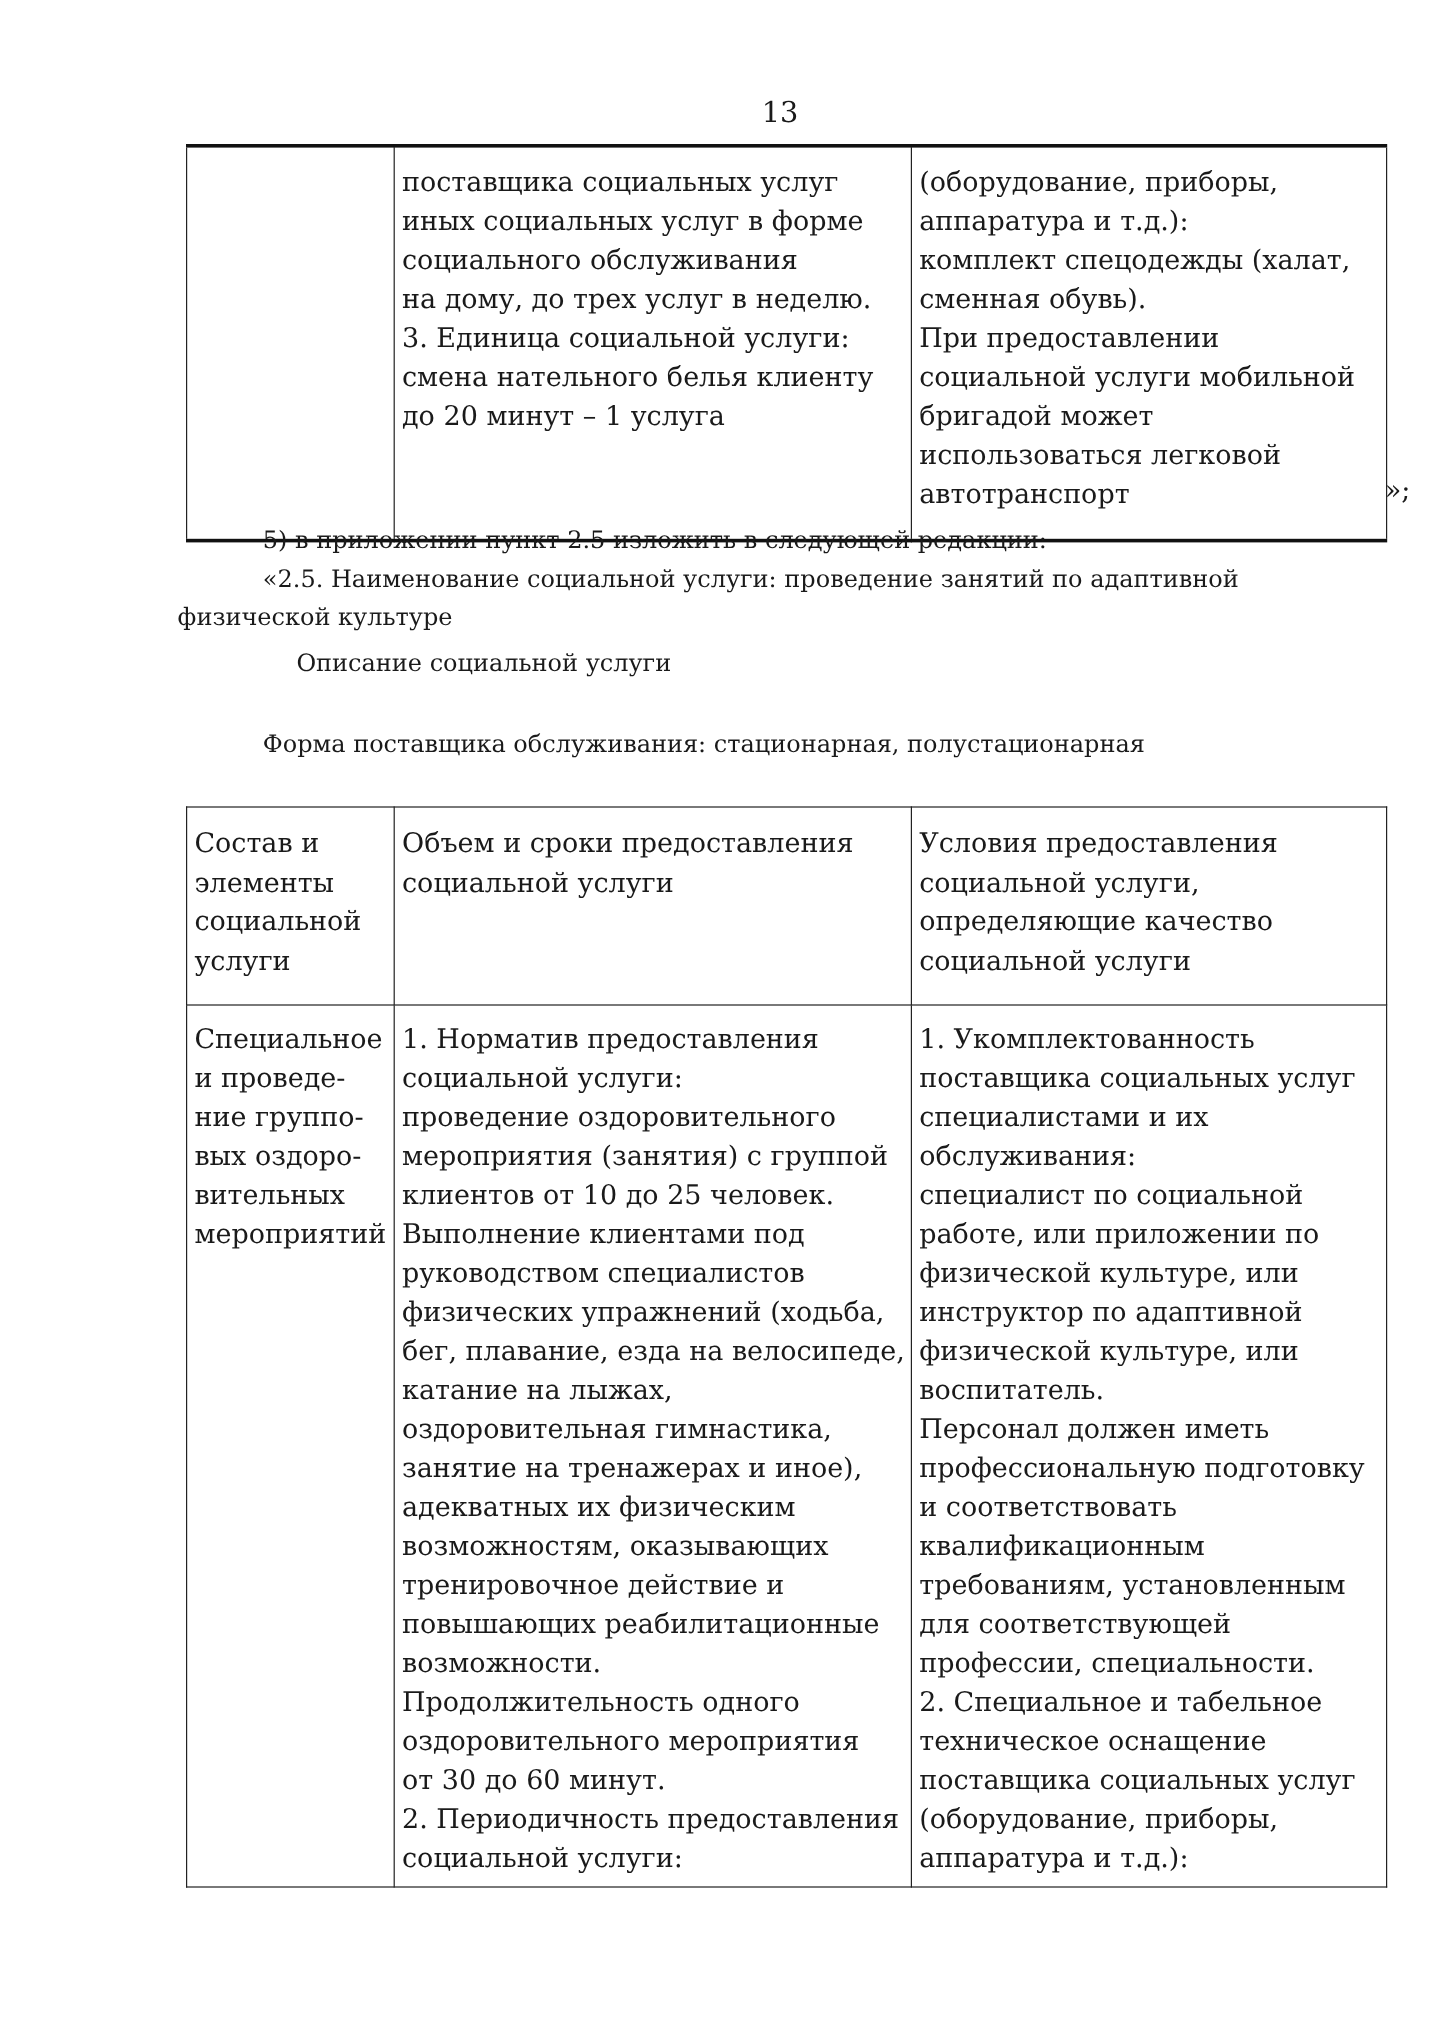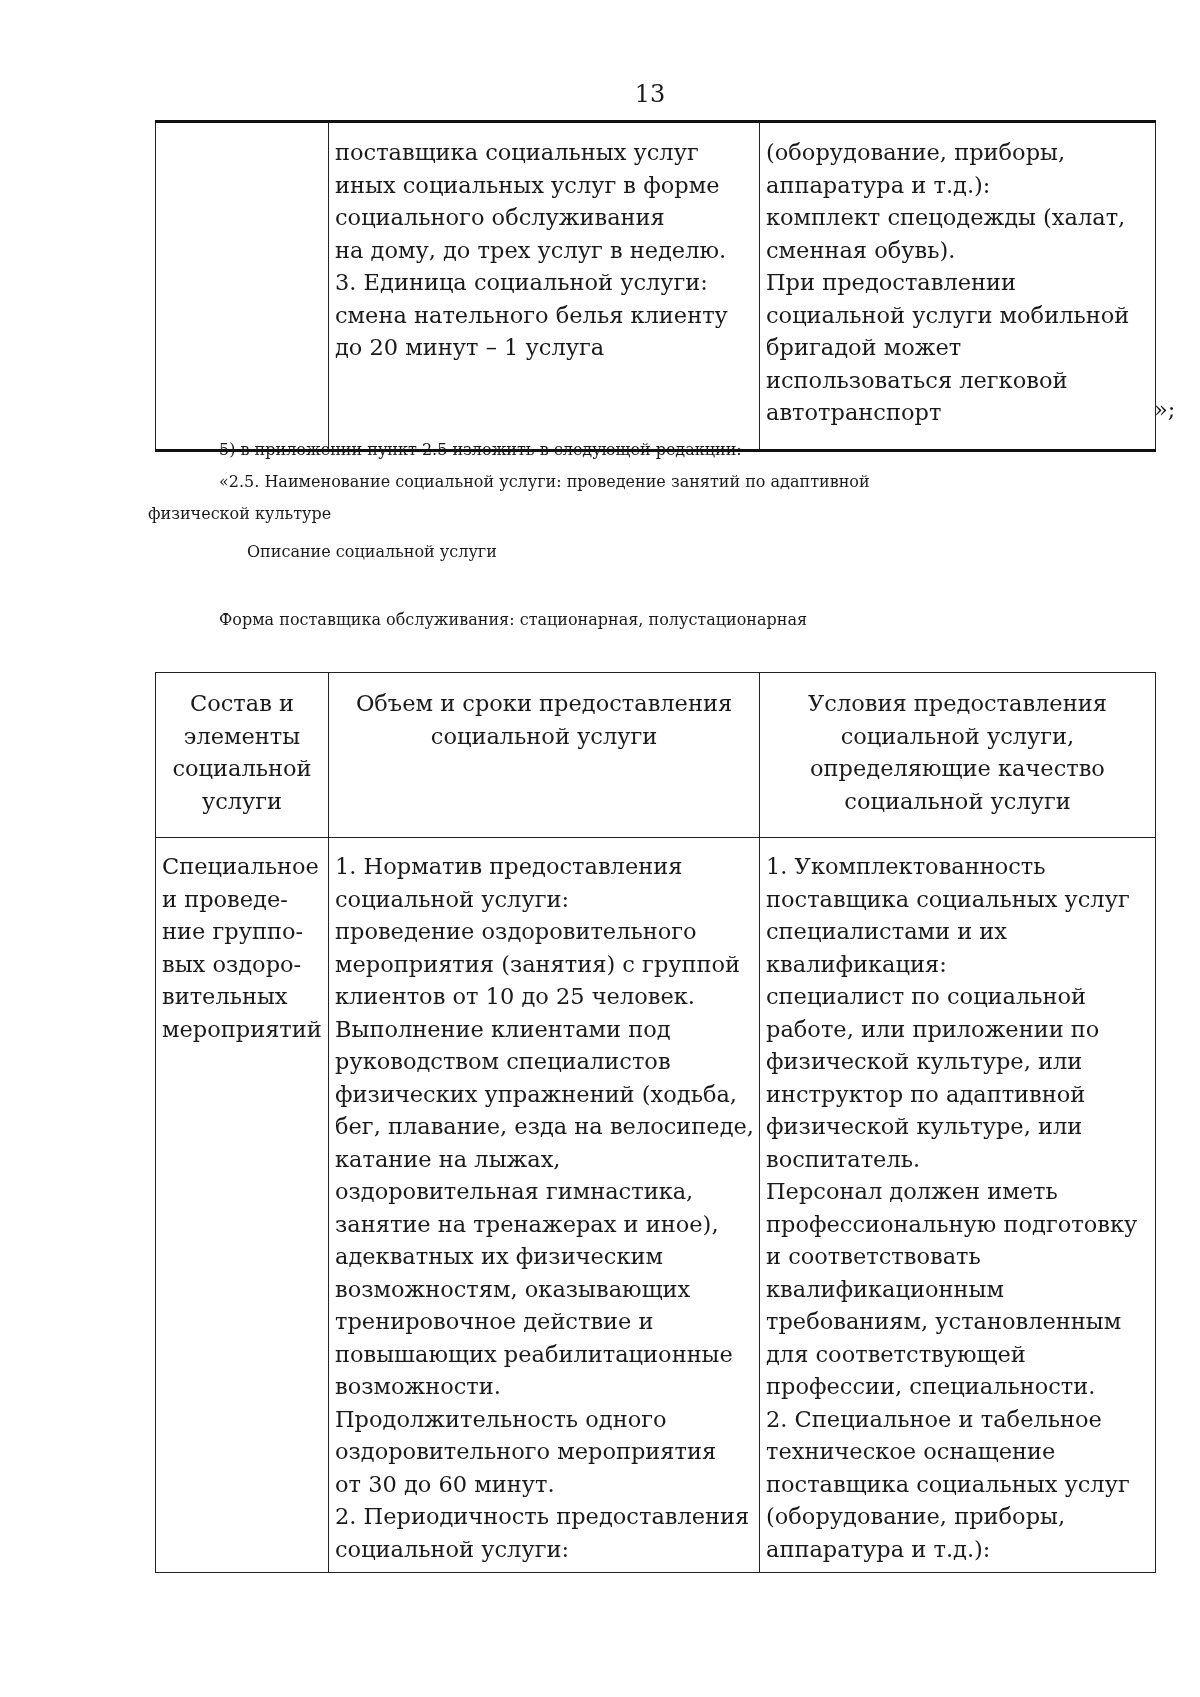--- a/index.html
+++ b/index.html
@@ -25,23 +25,23 @@
     overflow: hidden;
   }
   .doc-table .c1 { width: 160px; }
   .doc-table .c2 { width: 418px; }
   .doc-table .c3 { width: 383px; }
   .line { display: block; white-space: nowrap; }
   .t1 { top: 120px; border-top: 3px solid #111; }
   .t1 td { height: 313px; padding-top: 13px; }
   .t1 { border-bottom: 3px solid #111; }
   .t2 { top: 672px; }
-  .t2 .hdr td { height: 150px; padding-top: 14px; text-align: center; }
+  .t2 .hdr td { height: 150px; padding-top: 14px; }
   .t2 .body-row td { height: 722px; padding-top: 12px; }
-  .para { font-size: 16px; line-height: 32px; white-space: nowrap; }
+  .para { font-size: 20px; line-height: 32px; white-space: nowrap; }
   .close-quote { left: 1154px; top: 396px; font-size: 22.5px; }
 </style>
 </head>
 <body>
 
 <div class="abs page-number">13</div>
 
 <table class="doc-table t1">
   <tbody>
       <tr>
@@ -127,21 +127,21 @@
       <span class="line">Продолжительность одного</span>
       <span class="line">оздоровительного мероприятия</span>
       <span class="line">от 30 до 60 минут.</span>
       <span class="line">2. Периодичность предоставления</span>
       <span class="line">социальной услуги:</span>
     </td>
     <td class="c3">
       <span class="line">1. Укомплектованность</span>
       <span class="line">поставщика социальных услуг</span>
       <span class="line">специалистами и их</span>
-      <span class="line">квалификация:</span>
+      <span class="line">обслуживания:</span>
       <span class="line">специалист по социальной</span>
       <span class="line">работе, или приложении по</span>
       <span class="line">физической культуре, или</span>
       <span class="line">инструктор по адаптивной</span>
       <span class="line">физической культуре, или</span>
       <span class="line">воспитатель.</span>
       <span class="line">Персонал должен иметь</span>
       <span class="line">профессиональную подготовку</span>
       <span class="line">и соответствовать</span>
       <span class="line">квалификационным</span>

